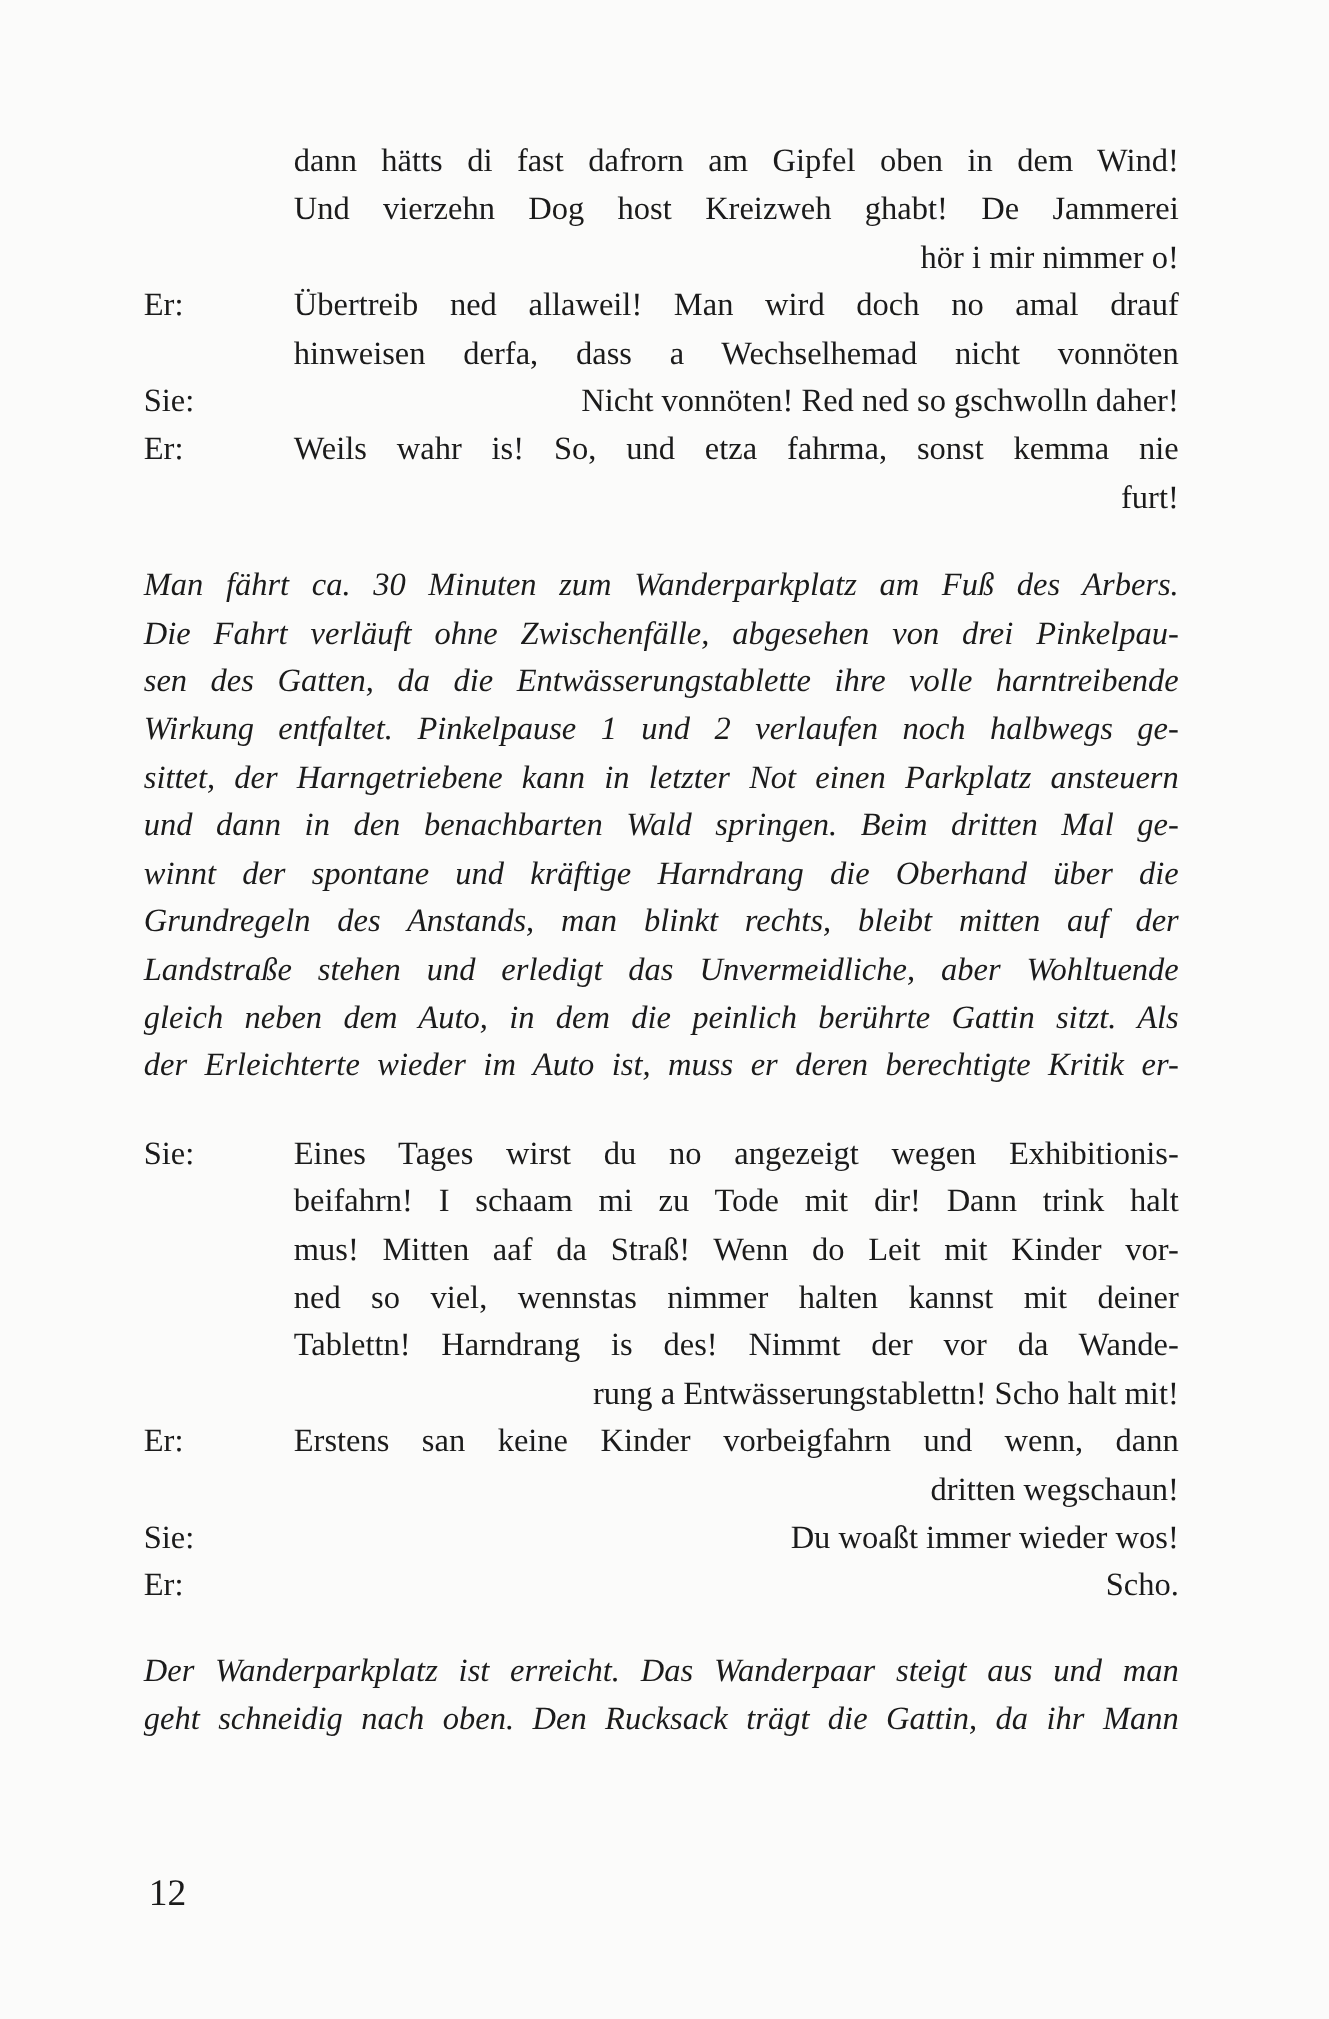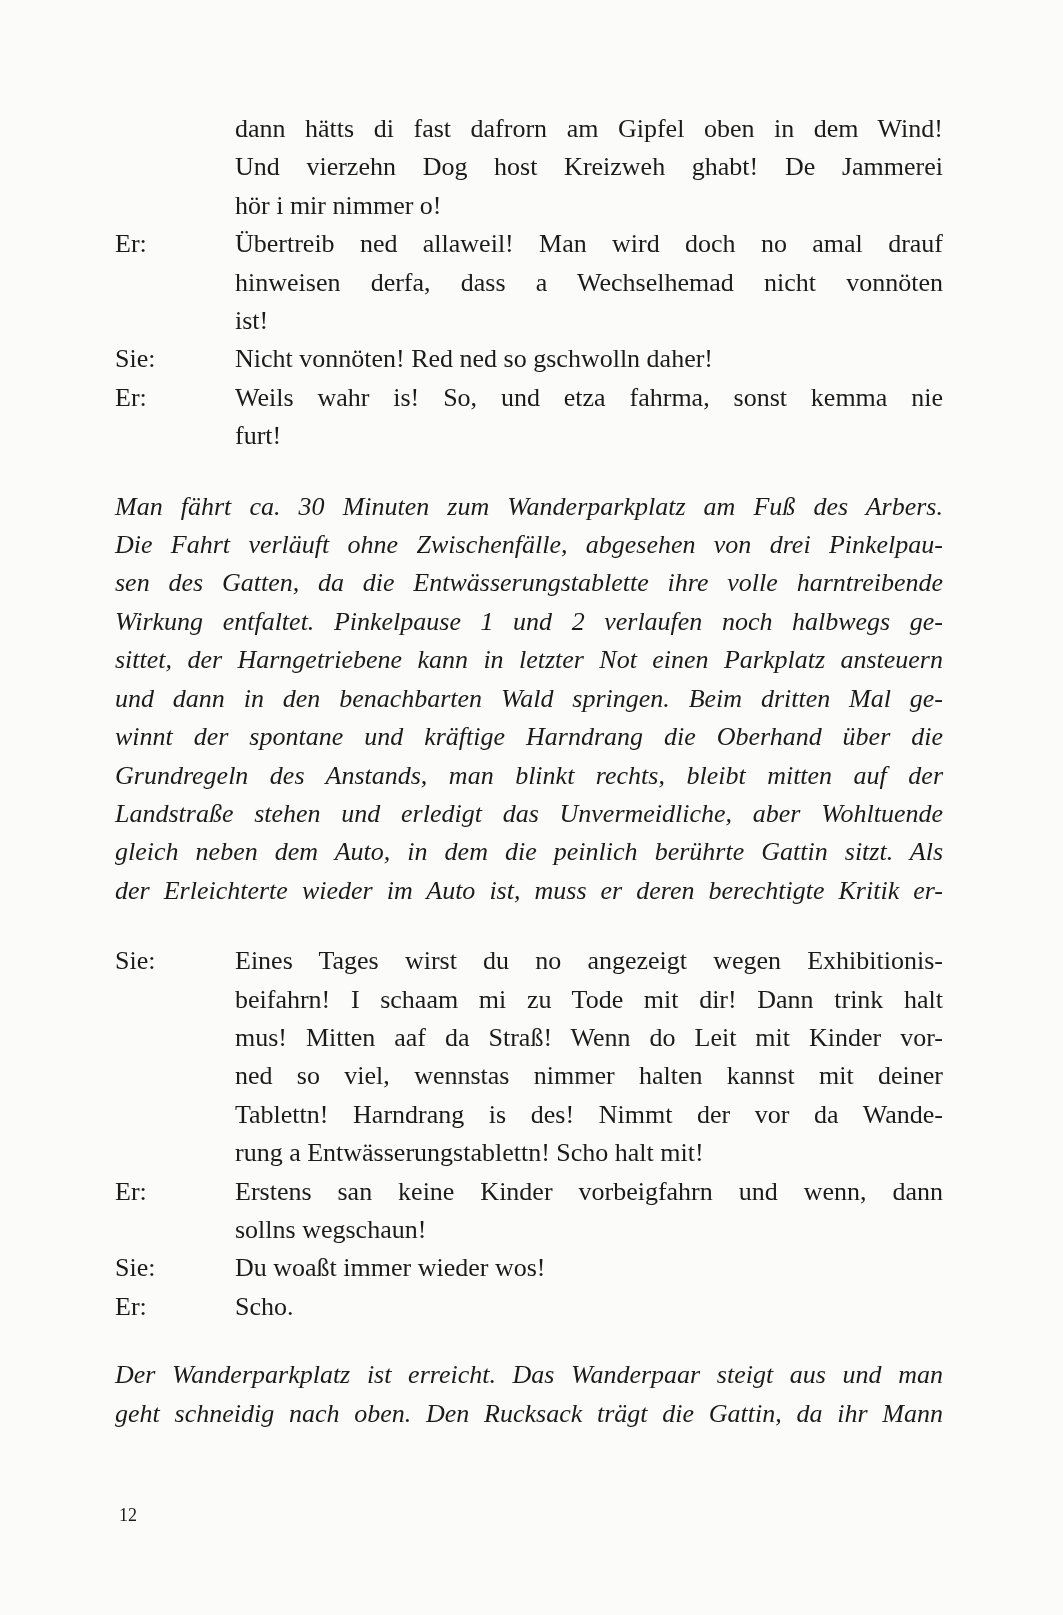--- a/index.html
+++ b/index.html
@@ -34,41 +34,41 @@
   }
   .speaker {
     flex: 0 0 120px;
     width: 120px;
   }
   .speech {
     flex: 1 1 auto;
     min-width: 0;
   }
   .line {
-    text-align: left;
+    text-align: right;
   }
   .line.j {
     text-align: justify;
     text-align-last: justify;
   }
   .narration {
     font-style: italic;
     margin-top: 32px;
   }
   .dialogue-2 {
     margin-top: 32px;
   }
   .narration-2 {
     margin-top: 30px;
   }
   .pagenum {
     position: absolute;
     left: 119px;
     top: 1496px;
-    font-size: 18px;
+    font-size: 30px;
     line-height: 38.4px;
     color: #1b1b1b;
   }
 </style>
 </head>
 <body>
 
 <div class="page">
   <div class="content">
 
@@ -79,21 +79,20 @@
           <div class="line j">dann hätts di fast dafrorn am Gipfel oben in dem Wind!</div>
           <div class="line j">Und vierzehn Dog host Kreizweh ghabt! De Jammerei</div>
           <div class="line">hör i mir nimmer o!</div>
         </div>
       </div>
       <div class="entry">
         <div class="speaker">Er:</div>
         <div class="speech">
           <div class="line j">Übertreib ned allaweil! Man wird doch no amal drauf</div>
           <div class="line j">hinweisen derfa, dass a Wechselhemad nicht vonnöten</div>
-          <div class="line">ist!</div>
         </div>
       </div>
       <div class="entry">
         <div class="speaker">Sie:</div>
         <div class="speech">
           <div class="line">Nicht vonnöten! Red ned so gschwolln daher!</div>
         </div>
       </div>
       <div class="entry">
         <div class="speaker">Er:</div>
@@ -127,21 +126,21 @@
           <div class="line j">mus! Mitten aaf da Straß! Wenn do Leit mit Kinder vor-</div>
           <div class="line j">ned so viel, wennstas nimmer halten kannst mit deiner</div>
           <div class="line j">Tablettn! Harndrang is des! Nimmt der vor da Wande-</div>
           <div class="line">rung a Entwässerungstablettn! Scho halt mit!</div>
         </div>
       </div>
       <div class="entry">
         <div class="speaker">Er:</div>
         <div class="speech">
           <div class="line j">Erstens san keine Kinder vorbeigfahrn und wenn, dann</div>
-          <div class="line">sollns wegschaun!</div>
+          <div class="line">dritten wegschaun!</div>
         </div>
       </div>
       <div class="entry">
         <div class="speaker">Sie:</div>
         <div class="speech">
           <div class="line">Du woaßt immer wieder wos!</div>
         </div>
       </div>
       <div class="entry">
         <div class="speaker">Er:</div>

